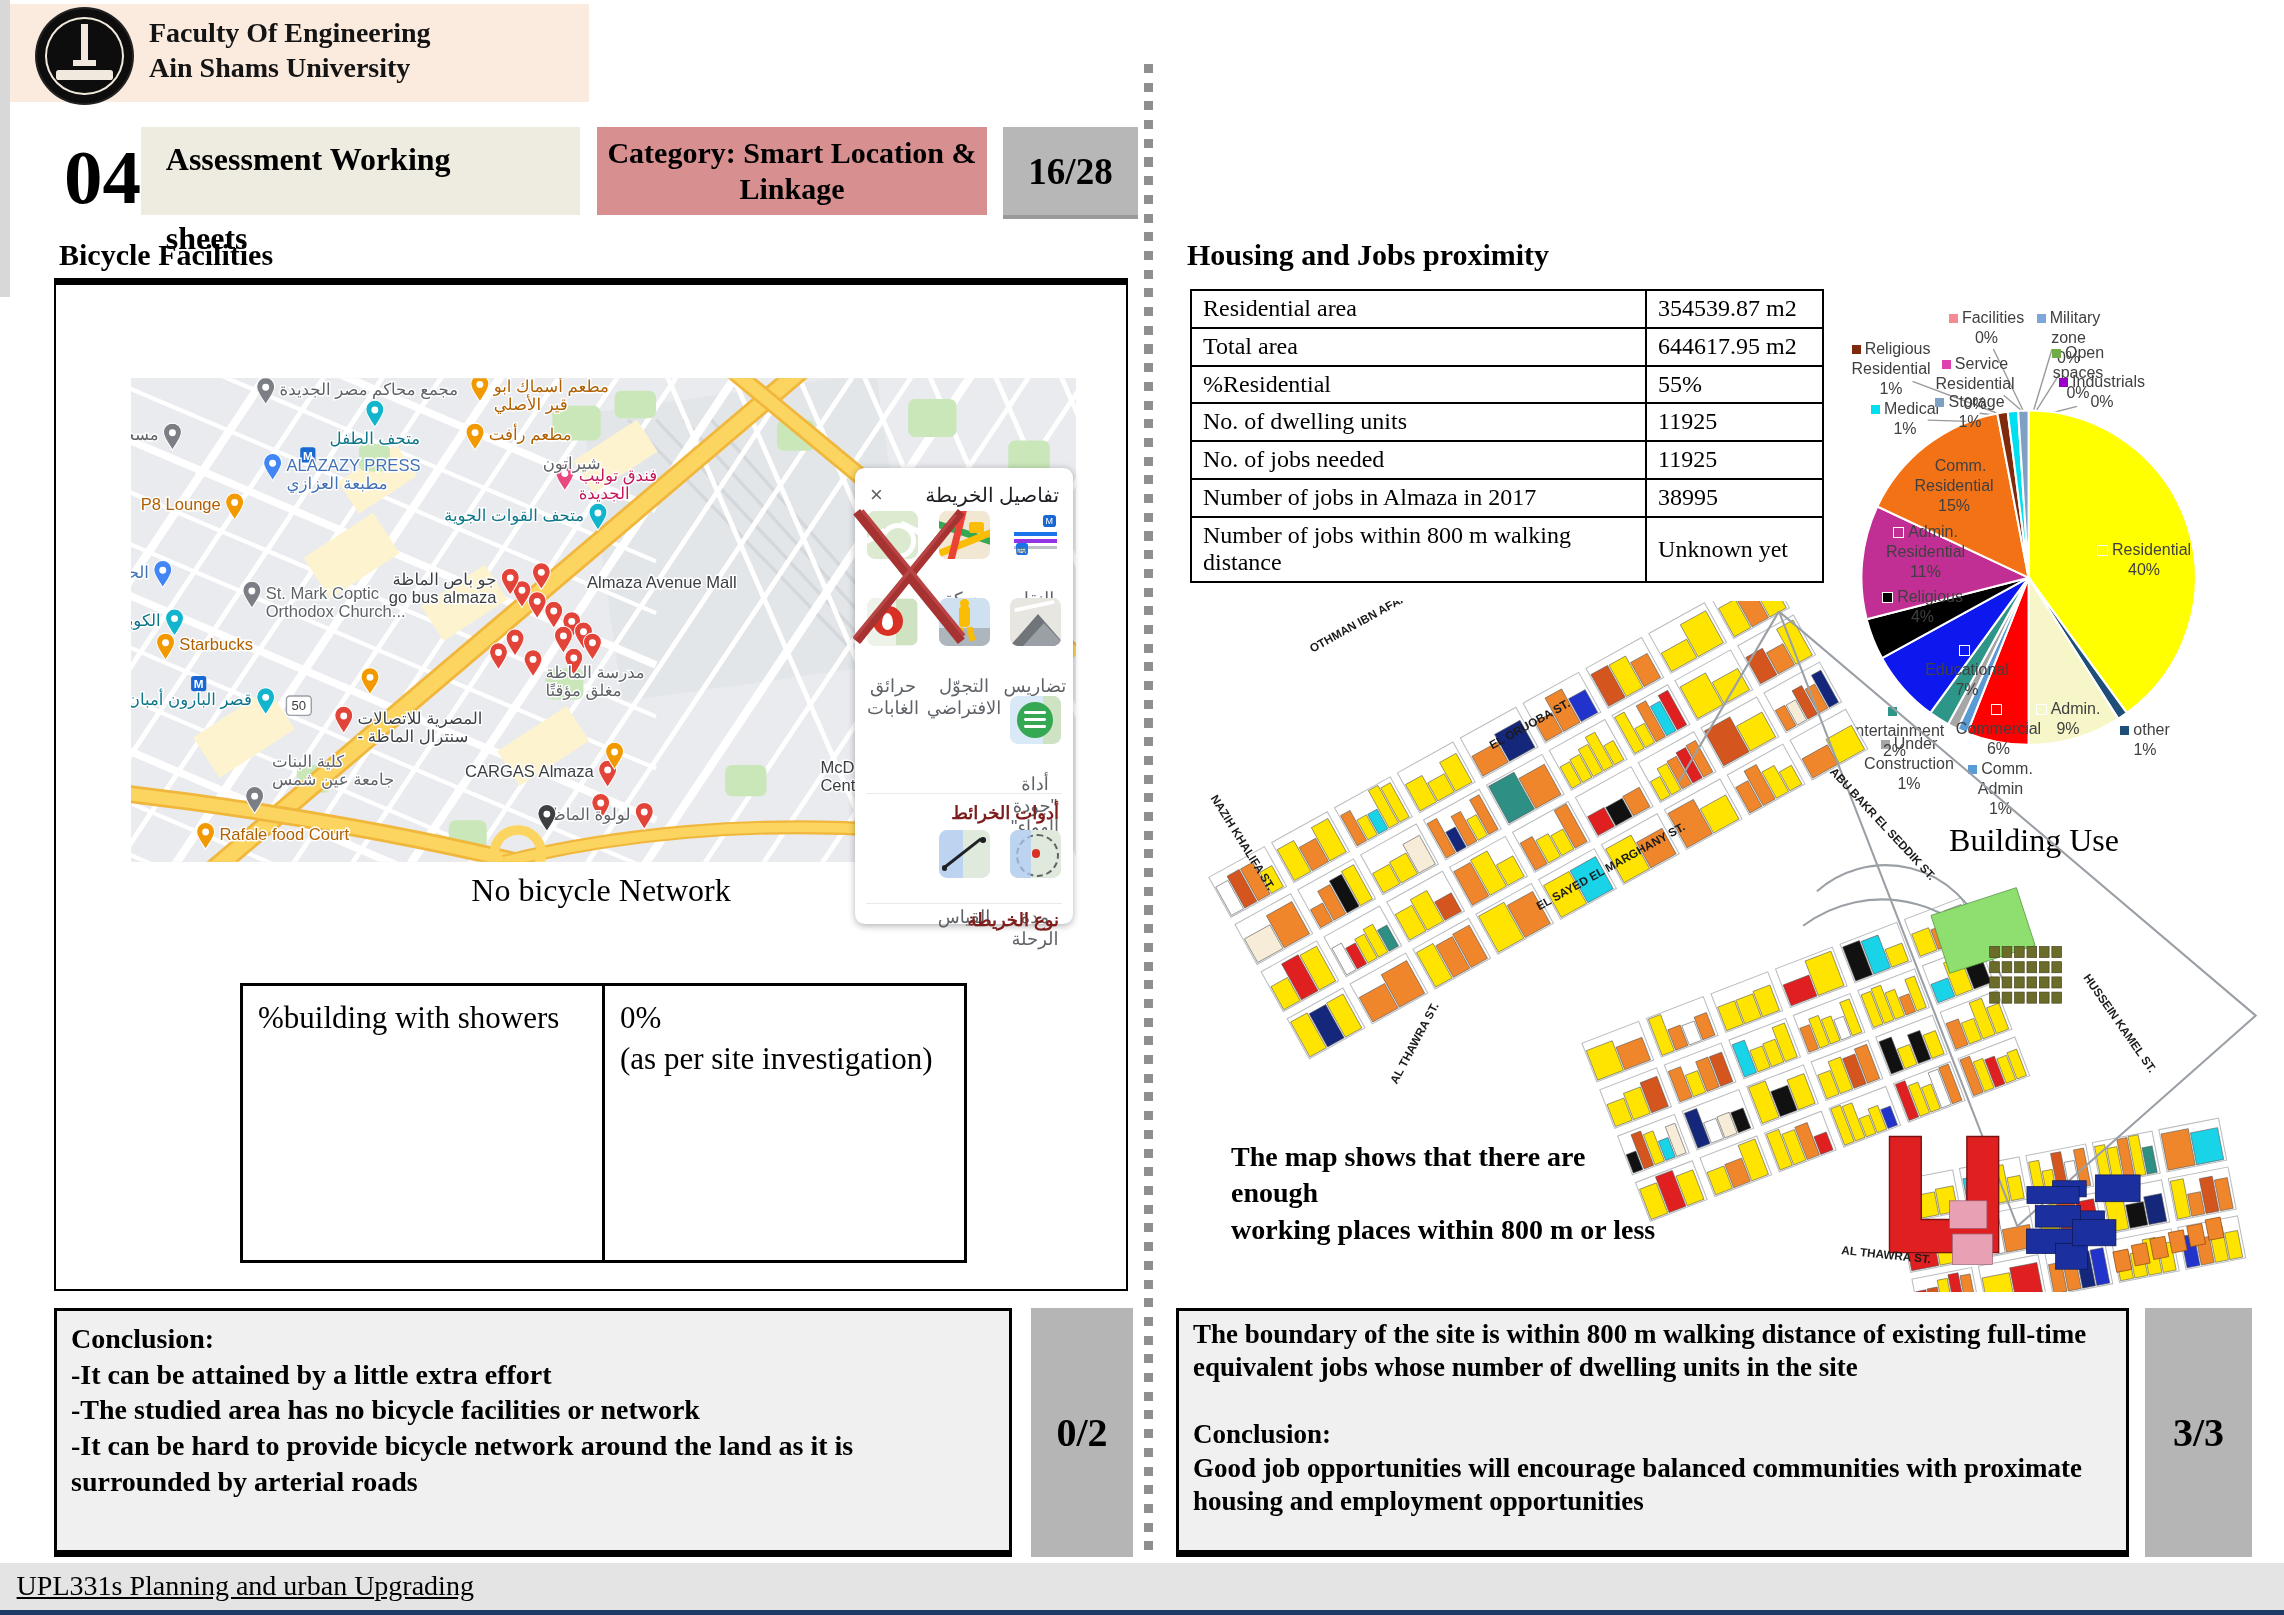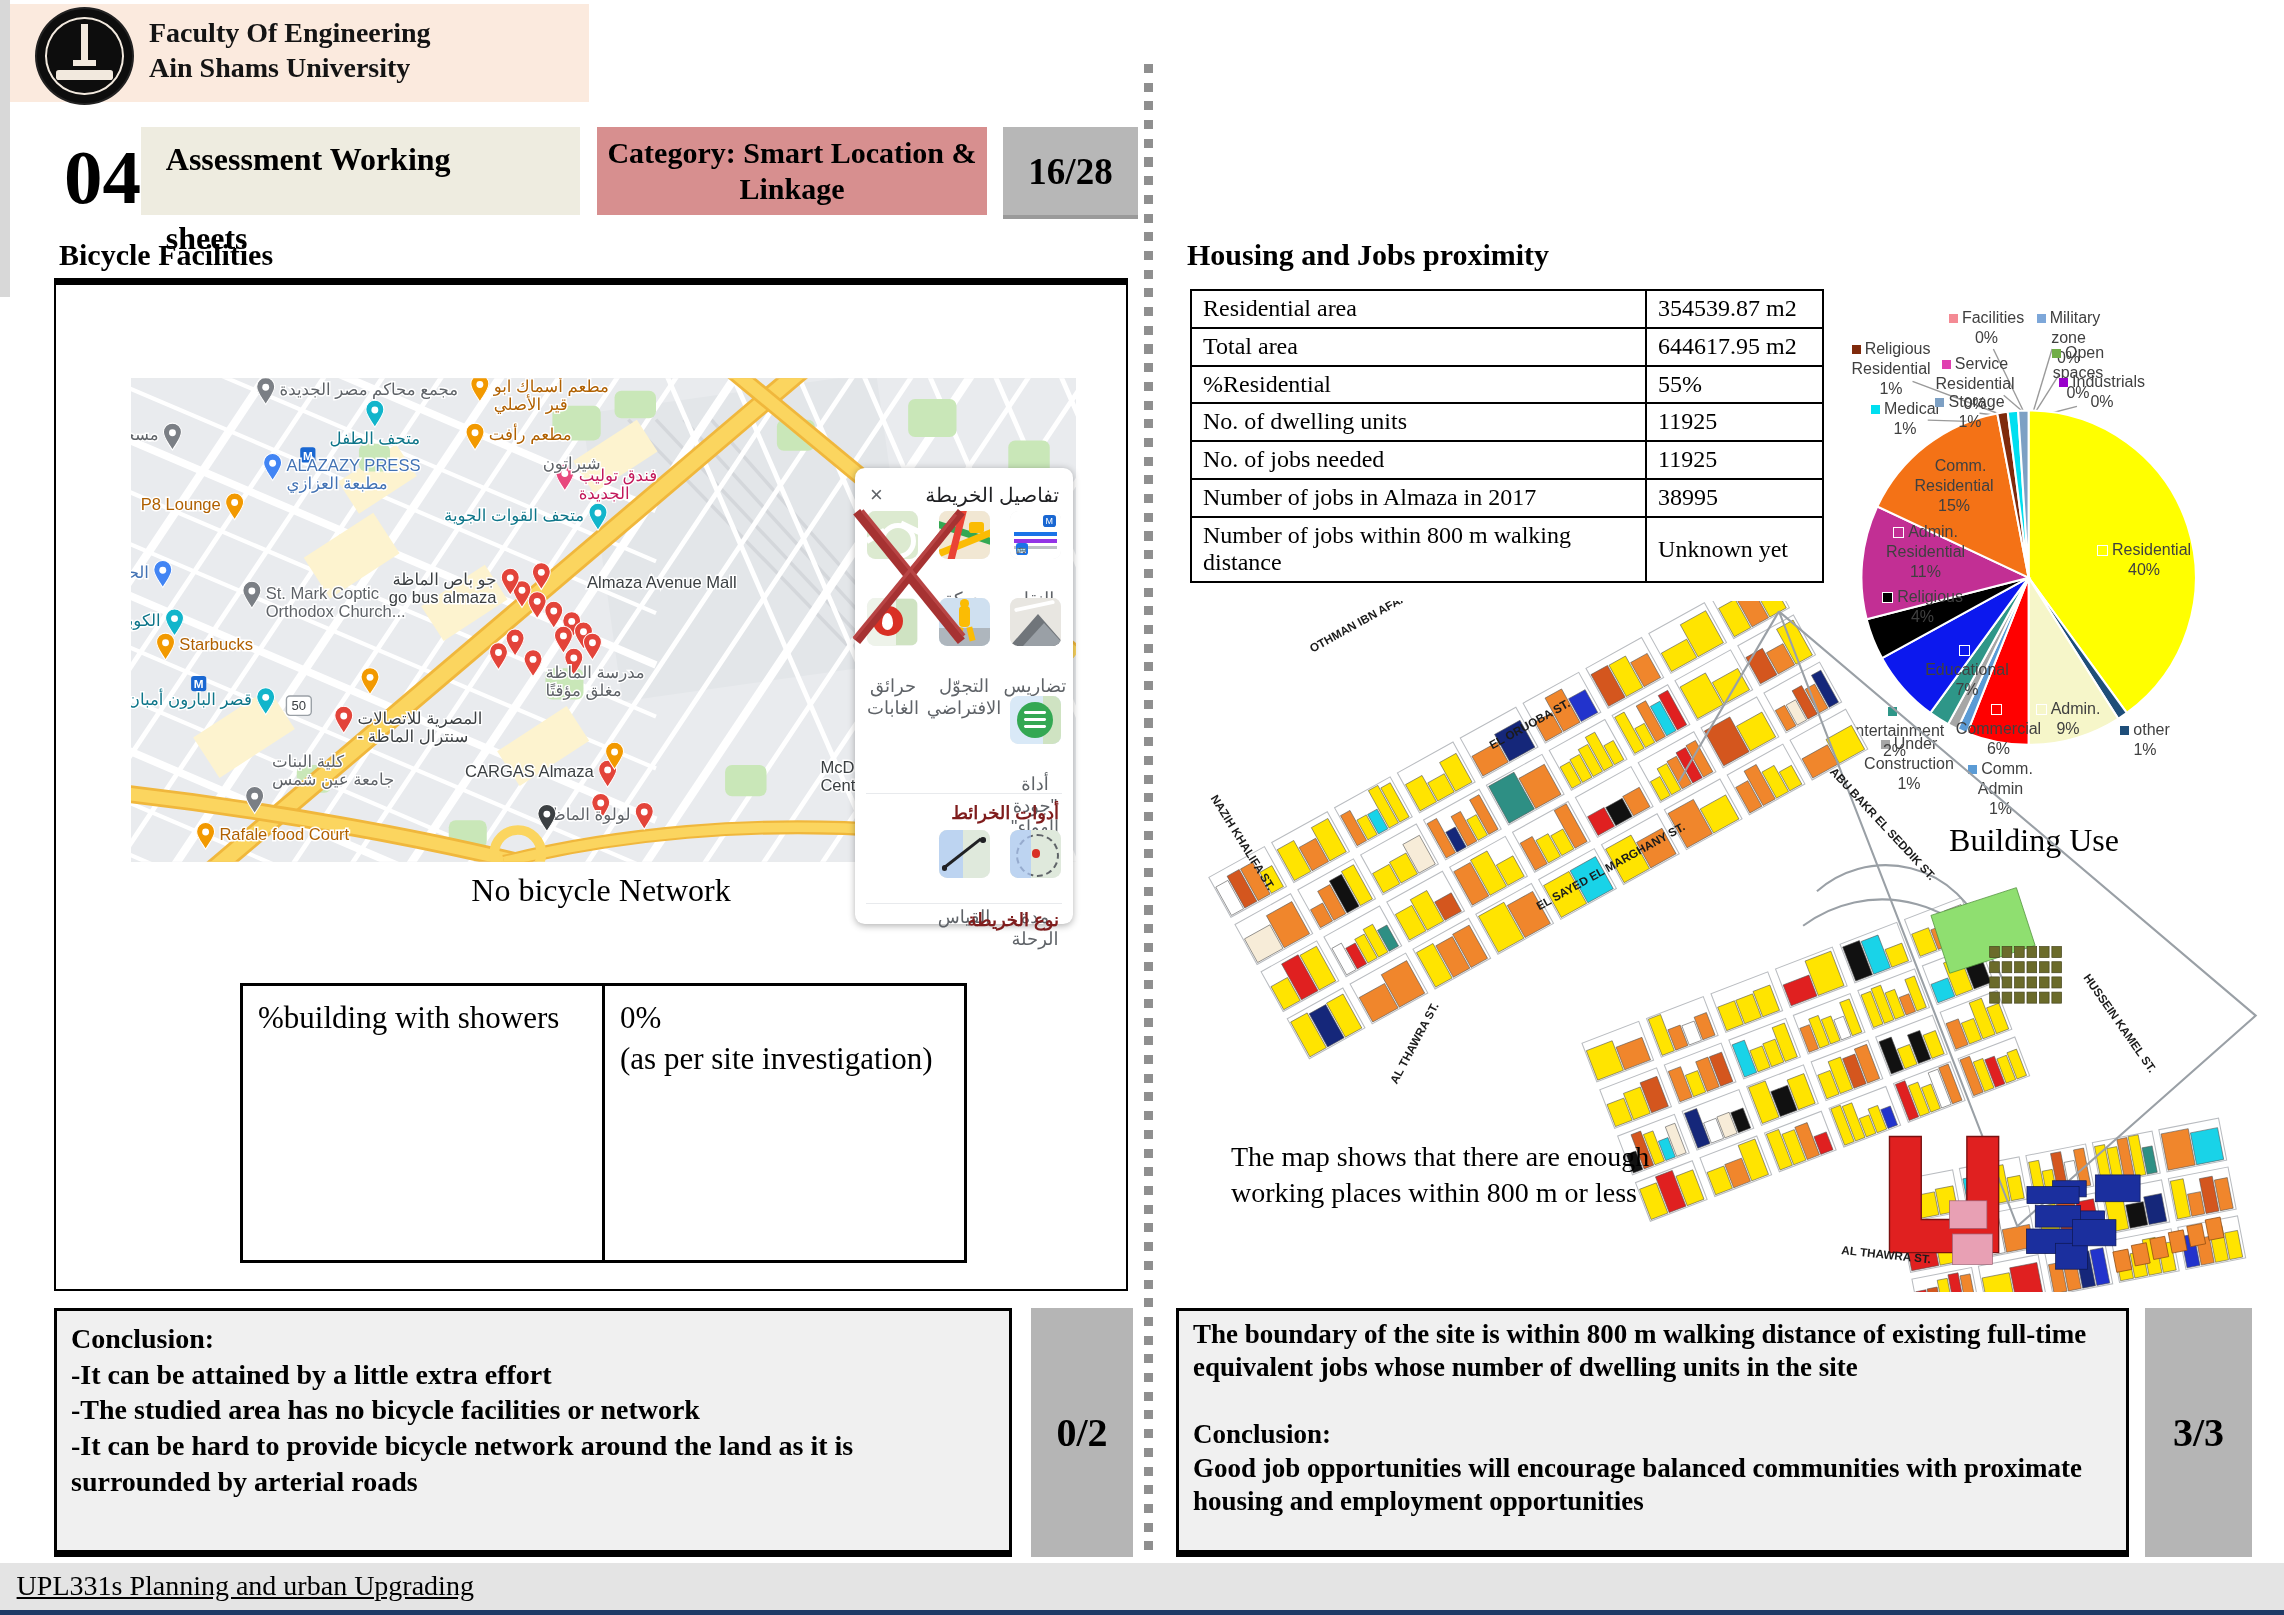--- a/index.html
+++ b/index.html
@@ -50,21 +50,21 @@
   #jobs-title{left:1187px;top:238px;font-size:30px;font-weight:bold;}
   #stats-table{left:1190px;top:289px;width:634px;border-collapse:collapse;}
   #stats-table td{border:2.8px solid #000;font-size:24px;padding:4.1px 4.1px 4.1px 11px;line-height:1.15;}
   #stats-table td.v{width:28%;}
   #pie-wrap{left:1831px;top:297px;width:456px;height:477px;}
   .legend-item{position:absolute;text-align:center;font-family:"Liberation Sans",sans-serif;
      font-size:16px;color:#404040;line-height:1.25;}
   .legend-item .sw{display:inline-block;width:9px;height:9px;margin-right:4.1px;vertical-align:middle;}
   #chart-title{left:1934px;top:822px;width:200px;text-align:center;font-size:32px;}
   #bmap{left:1195px;top:601px;width:1078px;height:691px;}
-  #map-caption{left:1231px;top:1139px;width:442px;font-size:28px;line-height:1.3;white-space:pre-line;}
+  #map-caption{left:1231px;top:1139px;width:442px;font-size:28px;line-height:1.3;white-space:pre-line;font-weight:bold;}
   #right-conclusion{left:1176px;top:1308px;width:953px;height:249px;background:#f0f0f0;
      border:3.5px solid #000;border-bottom-width:7.6px;box-sizing:border-box;
      padding:7px 14px;font-size:27px;font-weight:bold;line-height:1.24;}
   #right-score{left:2145px;top:1308px;width:107px;height:249px;background:#b5b5b5;
      display:flex;align-items:center;justify-content:center;font-size:40px;font-weight:bold;}
   
   #footer-band{left:0;top:1563px;width:2284px;height:47px;background:#e4e4e4;}
   #footer-text{left:16.6px;top:1570px;font-size:28px;text-decoration:underline;}
   #bottom-bar{left:0;top:1610px;width:2284px;height:6.2px;background:#1e3a66;}
   .preline{white-space:pre-line;}

